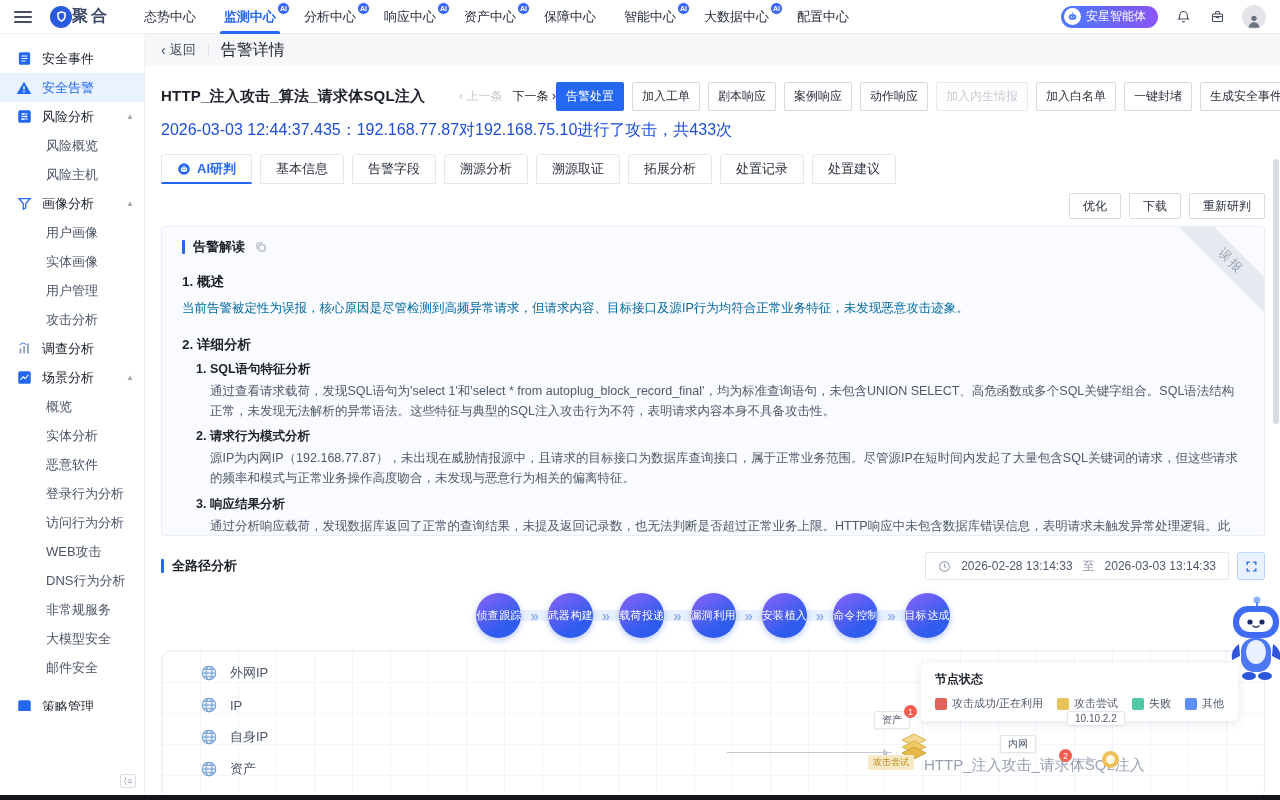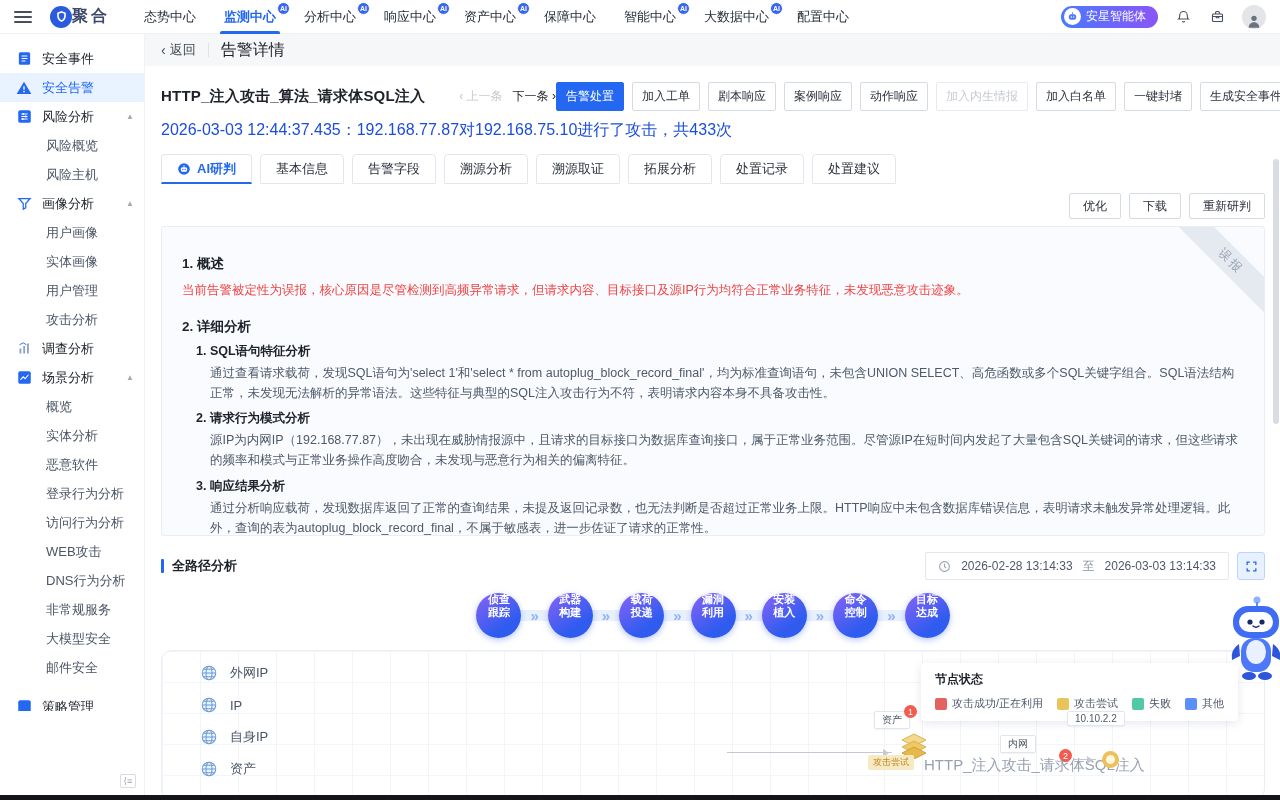--- a/index.html
+++ b/index.html
@@ -66,35 +66,35 @@
 
 
 .ai-panel{margin:7px 15px 0 16px;border:1px solid #e9edf4;background:#f9fbfe;border-radius:3px;position:relative;overflow:hidden;padding:11px 22px 14px 20px}
 .ribbon{position:absolute;top:0;right:0;width:96px;height:96px;overflow:hidden;pointer-events:none}
 .ribbon span{position:absolute;top:22px;right:-32px;transform:rotate(45deg);background:#e5e9f0;color:#98a1b3;font-size:12px;letter-spacing:3px;padding:4px 0;width:130px;text-align:center}
 .sec-head{display:flex;align-items:center;gap:8px}
 .blue-bar{width:3px;height:14px;background:#2468f2;border-radius:1px}
 .sec-title{font-size:13px;font-weight:bold;color:#1d2129}
 .copy-ic{margin-left:2px;cursor:pointer;display:flex}
 .h-num{font-size:13.5px;font-weight:bold;color:#1d2129;margin-top:17px}
-.p-body{font-size:12.5px;color:#ef4444;line-height:1.65;margin-top:7px}
+.p-body{font-size:12.5px;color:#0369a1;line-height:1.65;margin-top:7px}
 .d-item{margin-top:7px;padding-left:14px}
 .d-title{font-size:12.5px;font-weight:bold;color:#1d2129}
 .d-body{font-size:12.5px;color:#4e5969;line-height:1.62;margin-top:3px;padding-left:14px}
 
 
 .path-section{padding:16px 15px 0 16px}
 .ps-head{display:flex;align-items:center}
 .ps-right{margin-left:auto;display:flex;align-items:center;gap:8px}
 .date-box{display:flex;align-items:center;gap:10px;border:1px solid #e3e6ec;height:28px;padding:0 12px;border-radius:2px;font-size:12px;color:#4e5969;background:#fff;cursor:pointer}
 .to-lbl{color:#8b93a1}
 .fs-btn{width:28px;height:28px;background:#e8f1ff;border:1px solid #bcd4ff;border-radius:3px;display:flex;align-items:center;justify-content:center;cursor:pointer}
 .killchain{position:relative;display:flex;align-items:center;gap:9px;width:fit-content;margin:13px auto 0 auto}
 .kc-track{position:absolute;left:16px;right:16px;top:17px;height:11px;background:#e9f0fd;border-radius:6px}
-.kc-node{position:relative;width:45px;height:45px;border-radius:50%;background:linear-gradient(145deg,#8a63f6 0%,#2f5cef 70%);color:#fff;display:flex;flex-direction:column;align-items:center;justify-content:flex-start;font-size:11px;font-weight:bold;line-height:1.15;box-shadow:0 2px 6px rgba(47,92,239,.35);cursor:pointer}
+.kc-node{position:relative;width:45px;height:45px;border-radius:50%;background:linear-gradient(145deg,#8a63f6 0%,#2f5cef 70%);color:#fff;display:flex;flex-direction:row;align-items:center;justify-content:space-between;font-size:11px;font-weight:normal;line-height:1.15;box-shadow:0 2px 6px rgba(47,92,239,.35);cursor:pointer}
 .kc-chev{position:relative;color:#93b2f3;font-size:15px;font-weight:bold}
 .graph-box{margin-top:12px;border:1px solid #e9edf4;border-radius:11px;position:relative;height:150px;overflow:hidden;background-image:repeating-linear-gradient(to right,#f2f4f8 0 1px,transparent 1px 38px),repeating-linear-gradient(to bottom,#f3f5f9 0 1px,transparent 1px 31px)}
 .lane{position:absolute;left:38px;display:flex;gap:12px;align-items:center;font-size:13px;color:#4b5565}
 .legend{position:absolute;right:26px;top:12px;background:#fff;border-radius:4px;box-shadow:0 2px 10px rgba(40,60,100,.12);padding:8px 14px 10px 14px}
 .lg-title{font-size:12px;font-weight:bold;color:#1d2129}
 .lg-items{display:flex;gap:14px;margin-top:8px;align-items:center}
 .lg-item{display:flex;gap:5px;align-items:center;font-size:11px;color:#4e5969;white-space:nowrap}
 .sw{width:12px;height:12px;border-radius:2px;flex-shrink:0}
 .gtag{position:absolute;background:#fff;border:1px solid #e2e5ea;border-radius:2px;font-size:10px;color:#4e5969;padding:1px 7px;box-shadow:0 1px 2px rgba(0,0,0,.05);white-space:nowrap}
 .badge-r{position:absolute;min-width:13px;height:13px;border-radius:7px;background:#f15b50;color:#fff;font-size:9px;display:flex;align-items:center;justify-content:center;padding:0 2px}
@@ -392,20 +392,30 @@
       <div class="toolbar-row">
         <button class="mini-btn">优化</button>
         <button class="mini-btn">下载</button>
         <button class="mini-btn">重新研判</button>
       </div>
 
       <div class="ai-panel">
         <div class="ribbon">
             <span>误报</span>
           </div>
+        <div class="sec-head">
+          <span class="blue-bar"></span>
+          <span class="sec-title">告警解读</span>
+          <span class="copy-ic">
+              <svg width="12" height="12" viewBox="0 0 24 24" fill="none" stroke="#9aa3b3" stroke-width="2">
+                <rect x="8" y="8" width="12" height="12" rx="2"></rect>
+                <path d="M4 16V6a2 2 0 012-2h10"></path>
+              </svg>
+            </span>
+        </div>
         <div class="h-num">1. 概述</div>
         <div class="p-body">当前告警被定性为误报，核心原因是尽管检测到高频异常请求，但请求内容、目标接口及源IP行为均符合正常业务特征，未发现恶意攻击迹象。</div>
         <div class="h-num">2. 详细分析</div>
         <div class="d-item">
           <div class="d-title"><span>1.</span> <span>SQL语句特征分析</span></div>
           <div class="d-body">通过查看请求载荷，发现SQL语句为'select 1'和'select * from autoplug_block_record_final'，均为标准查询语句，未包含UNION SELECT、高危函数或多个SQL关键字组合。SQL语法结构正常，未发现无法解析的异常语法。这些特征与典型的SQL注入攻击行为不符，表明请求内容本身不具备攻击性。</div>
         </div>
         <div class="d-item">
           <div class="d-title"><span>2.</span> <span>请求行为模式分析</span></div>
           <div class="d-body">源IP为内网IP（192.168.77.87），未出现在威胁情报源中，且请求的目标接口为数据库查询接口，属于正常业务范围。尽管源IP在短时间内发起了大量包含SQL关键词的请求，但这些请求的频率和模式与正常业务操作高度吻合，未发现与恶意行为相关的偏离特征。</div>

